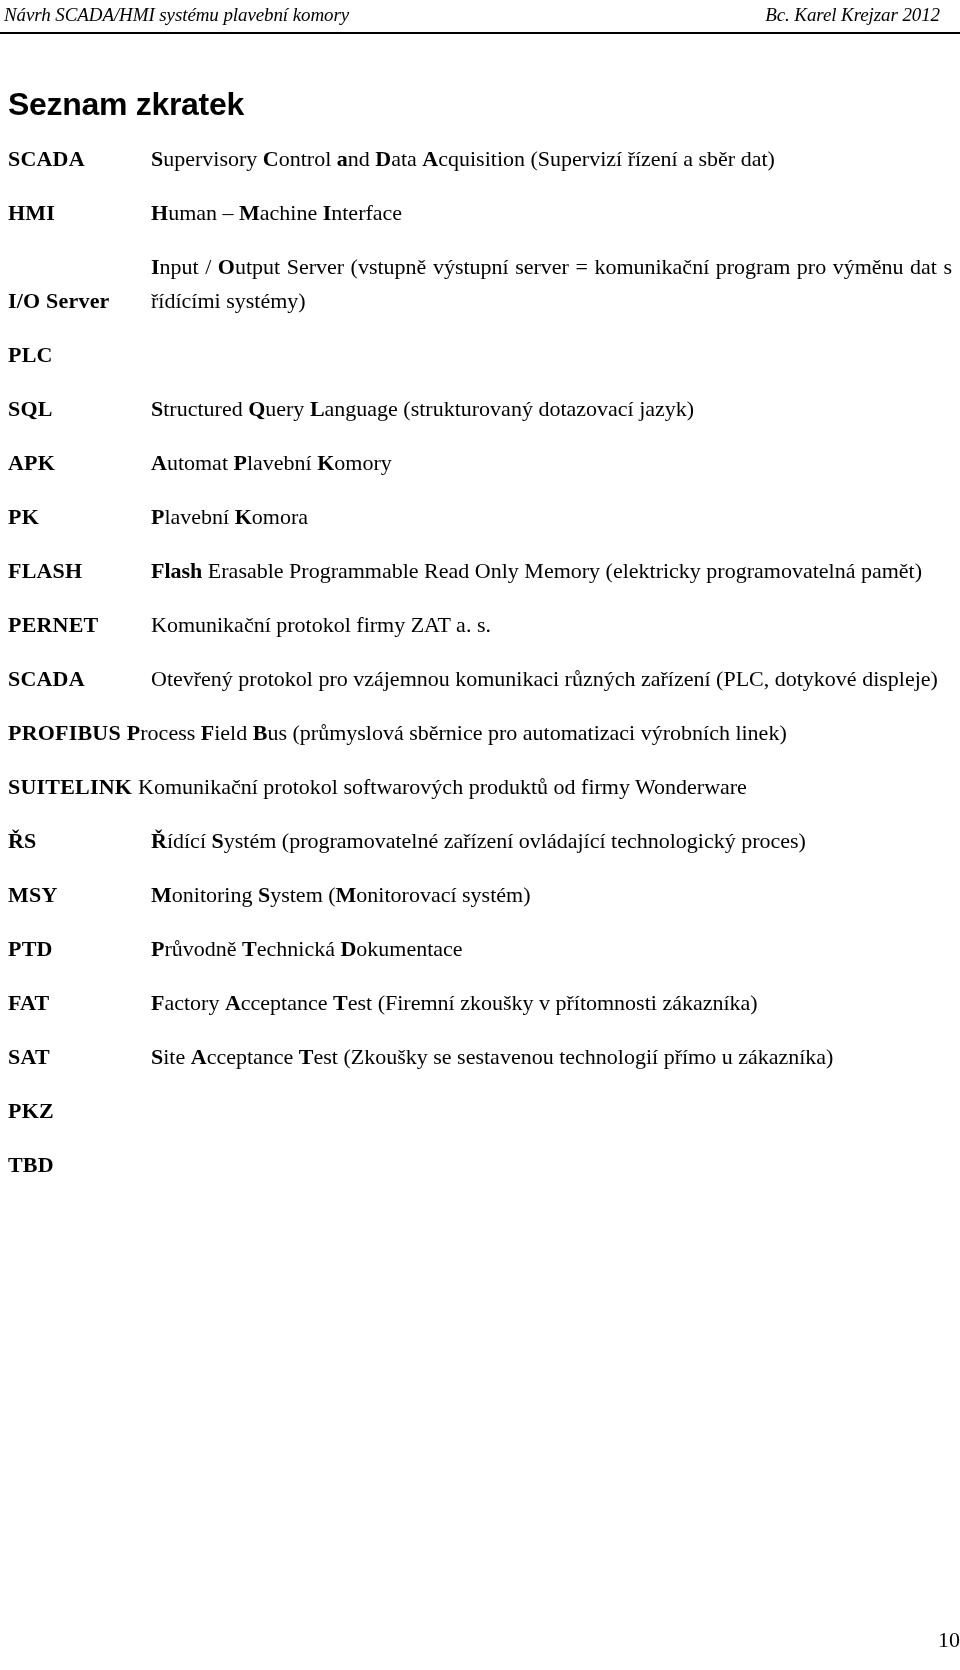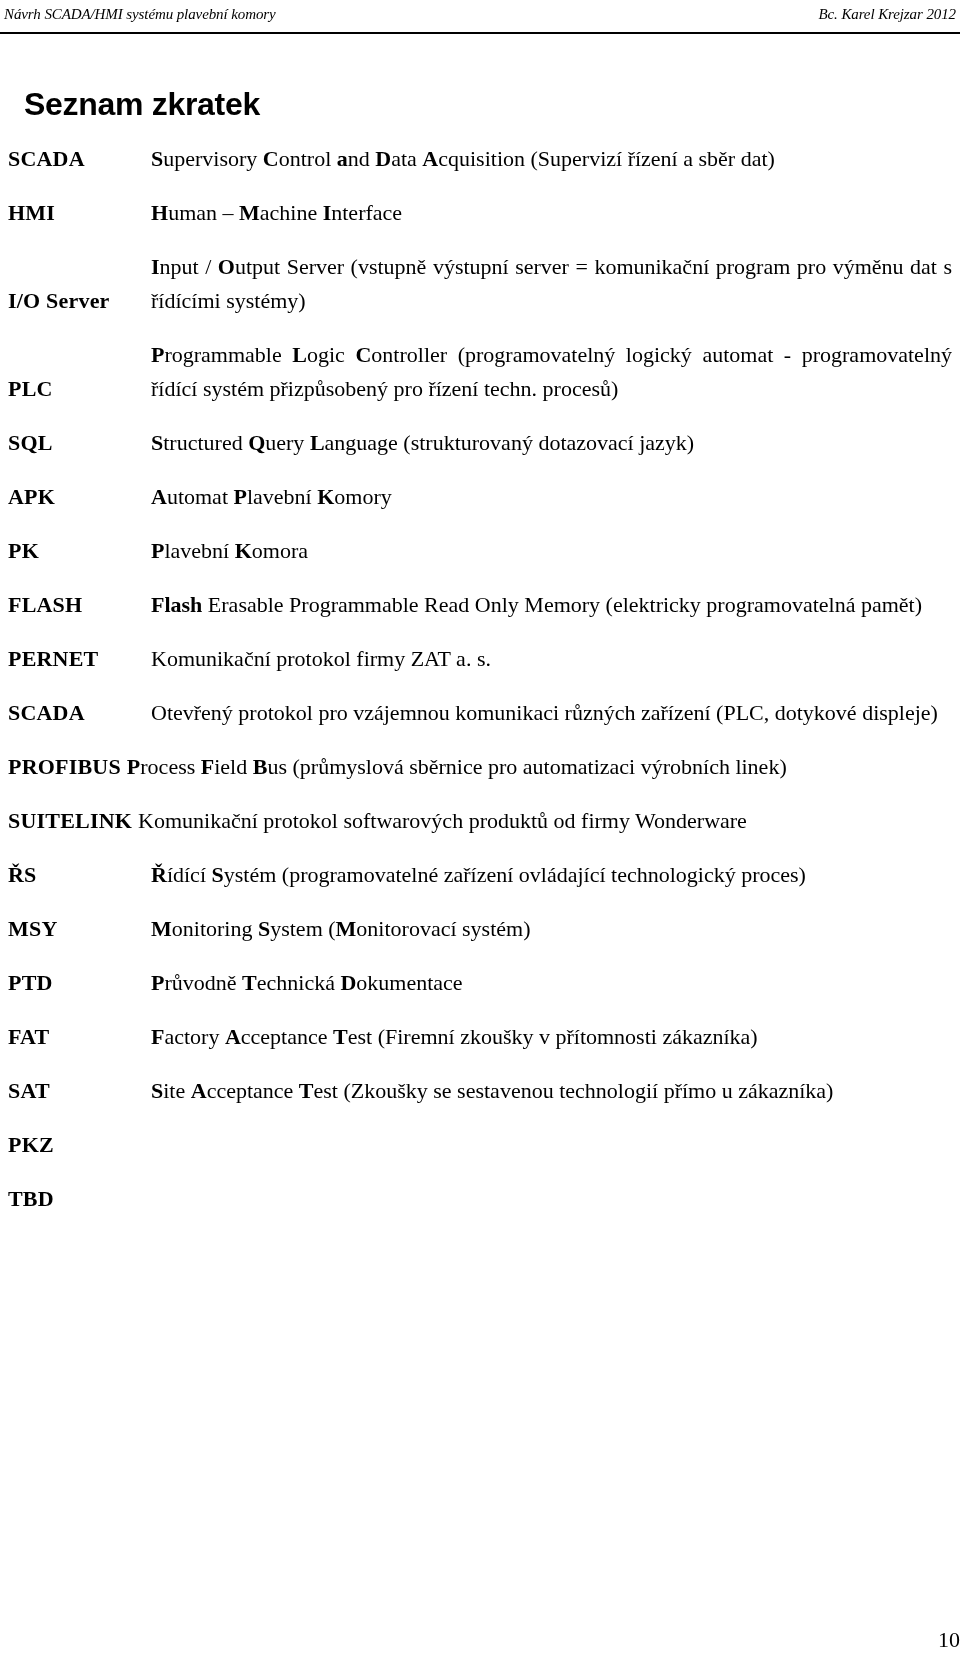--- a/index.html
+++ b/index.html
@@ -23,34 +23,34 @@
     left: 0px;
     width: 960px;
     height: 34px;
     border-bottom: 2px solid #000000;
     box-sizing: border-box;
   }
   .page-header .hdr-inner {
     display: flex;
     justify-content: space-between;
     align-items: center;
-    padding: 1px 4px 0 4px;
+    padding: 1px 20px 0 4px;
     font-style: italic;
-    font-size: 15px;
+    font-size: 19px;
     line-height: 27px;
     white-space: nowrap;
   }
   .hdr-left { letter-spacing: -0.1px; }
   .hdr-right { letter-spacing: -0.1px; }
 
   
   .page-title {
     position: absolute;
     top: 64px;
-    left: 24px;
+    left: 8px;
     font-family: "Liberation Sans", "DejaVu Sans", sans-serif;
     font-weight: bold;
     font-size: 32px;
     line-height: 38px;
     letter-spacing: -0.3px;
   }
 
   
   .abbr-list {
     position: absolute;
@@ -117,21 +117,20 @@
     <div class="abbr-row">
       <div class="abbr-term">HMI</div>
       <div class="abbr-def nojust"><b>H</b>uman – <b>M</b>achine <b>I</b>nterface</div>
     </div>
     <div class="abbr-row">
       <div class="abbr-term">I/O Server</div>
       <div class="abbr-def"><b>I</b>nput / <b>O</b>utput Server (vstupně výstupní server = komunikační program pro výměnu dat s řídícími systémy)</div>
     </div>
     <div class="abbr-row">
       <div class="abbr-term">PLC</div>
-      <div class="abbr-def"><b>P</b>rogrammable <b>L</b>ogic <b>C</b>ontroller (programovatelný logický automat - programovatelný řídící systém přizpůsobený pro řízení techn. procesů)</div>
     </div>
     <div class="abbr-row">
       <div class="abbr-term">SQL</div>
       <div class="abbr-def nojust"><b>S</b>tructured <b>Q</b>uery <b>L</b>anguage (strukturovaný dotazovací jazyk)</div>
     </div>
     <div class="abbr-row">
       <div class="abbr-term">APK</div>
       <div class="abbr-def nojust"><b>A</b>utomat <b>P</b>lavební <b>K</b>omory</div>
     </div>
     <div class="abbr-row">

